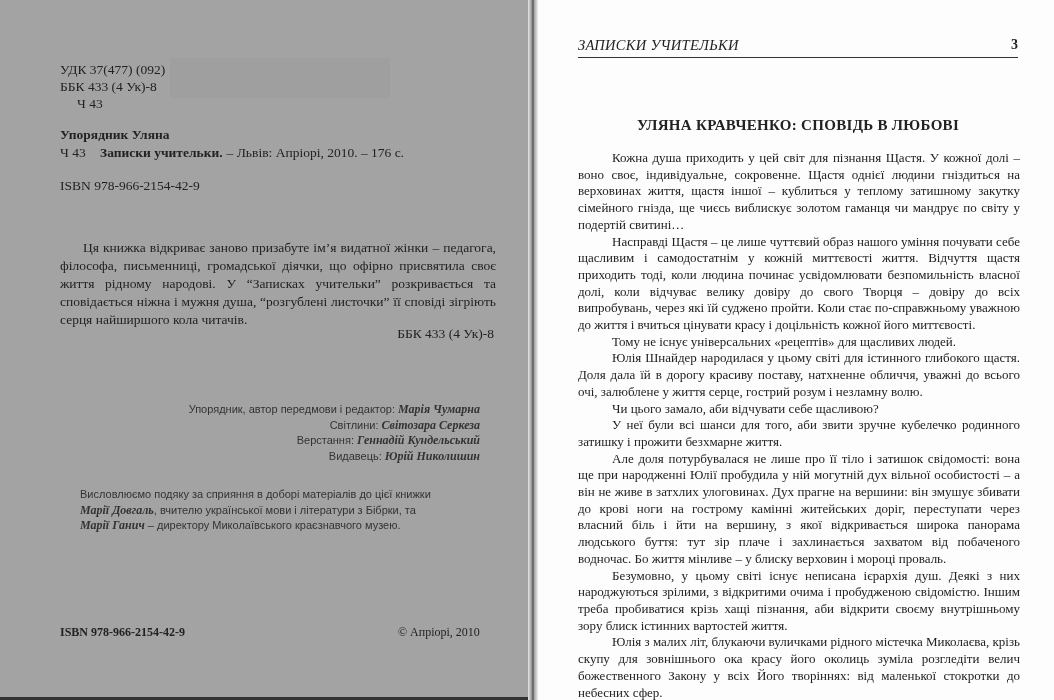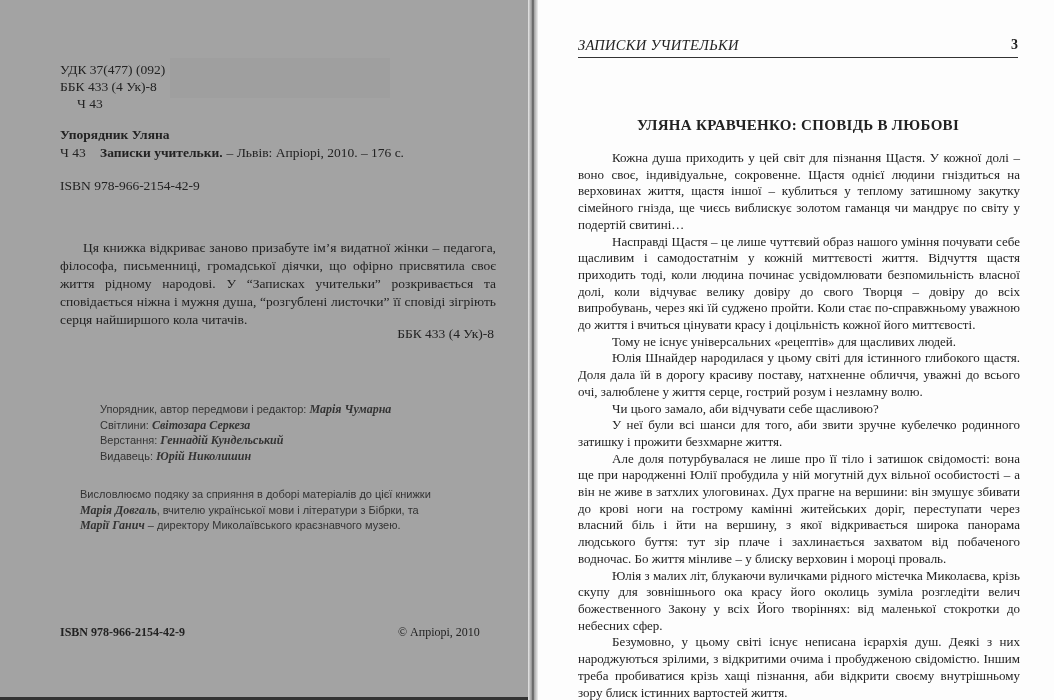--- a/index.html
+++ b/index.html
@@ -23,21 +23,21 @@
     .lib-codes .indent { padding-left: 17px; }
     .biblio { position: absolute; left: 60px; top: 126px; font-size: 13.5px; line-height: 18px; }
     .biblio .author { font-weight: bold; }
     .biblio .row { display: flex; }
     .biblio .code { width: 40px; }
     .biblio .title { font-weight: bold; margin-right: 4px; }
     .isbn-top { position: absolute; left: 60px; top: 178px; font-size: 13.5px; }
     .annotation { position: absolute; left: 60px; top: 239px; width: 436px; font-size: 13.5px;
       line-height: 18px; text-align: justify; text-indent: 23px; }
     .bbk-right { position: absolute; right: 34px; top: 326px; font-size: 13.5px; }
-    .credits { position: absolute; left: 100px; top: 402px; width: 380px; text-align: left;
+    .credits { position: absolute; left: 100px; top: 402px; width: 380px; text-align: right;
       font-family: "Liberation Sans", sans-serif; font-size: 11px; line-height: 15.5px; color: #333; }
     .credits b { font-family: "Liberation Serif", serif; font-style: italic; font-size: 12px; }
     .thanks { position: absolute; left: 80px; top: 487px; width: 420px; text-align: left;
       font-family: "Liberation Sans", sans-serif; font-size: 11px; line-height: 15.5px; color: #333; }
     .thanks b { font-family: "Liberation Serif", serif; font-style: italic; font-size: 12px; }
     .isbn-bottom { position: absolute; left: 60px; top: 625px; font-size: 12px; font-weight: bold; }
     .copyright { position: absolute; left: 398px; top: 625px; font-size: 12px; }
 
     
     .running-head { position: absolute; left: 578px; top: 35px; width: 440px; height: 22px;
@@ -79,21 +79,21 @@
 
   <div class="credits">
     <div><span>Упорядник, автор передмови і редактор:</span> <b>Марія Чумарна</b></div>
     <div><span>Світлини:</span> <b>Світозара Серкеза</b></div>
     <div><span>Верстання:</span> <b>Геннадій Кундельський</b></div>
     <div><span>Видавець:</span> <b>Юрій Николишин</b></div>
   </div>
 
   <div class="thanks">
     <div>Висловлюємо подяку за сприяння в доборі матеріалів до цієї книжки</div>
-    <div><b>Марія Довгаль</b><span>, вчителю української мови і літератури з Бібрки, та</span></div>
+    <div><b>Марії Довгаль</b><span>, вчителю української мови і літератури з Бібрки, та</span></div>
     <div><b>Марії Ганич</b><span> – директору Миколаївського краєзнавчого музею.</span></div>
   </div>
 
   <div class="isbn-bottom">ISBN 978-966-2154-42-9</div>
   <div class="copyright">© Апріорі, 2010</div>
 </div>
 
 <div class="spine"></div>
 
 <div class="page page-right"></div>
@@ -106,16 +106,16 @@
 <div class="chapter-title">УЛЯНА КРАВЧЕНКО: СПОВІДЬ В ЛЮБОВІ</div>
 
 <div class="body-text">
   <p>Кожна душа приходить у цей світ для пізнання Щастя. У кожної долі – воно своє, індивідуальне, сокровенне. Щастя однієї людини гніздиться на верховинах життя, щастя іншої – кублиться у теплому затишному закутку сімейного гнізда, ще чиєсь виблискує золотом гаманця чи мандрує по світу у подертій свитині…</p>
   <p>Насправді Щастя – це лише чуттєвий образ нашого уміння почувати себе щасливим і самодостатнім у кожній миттєвості життя. Відчуття щастя приходить тоді, коли людина починає усвідомлювати безпомильність власної долі, коли відчуває велику довіру до свого Творця – довіру до всіх випробувань, через які їй суджено пройти. Коли стає по-справжньому уважною до життя і вчиться цінувати красу і доцільність кожної його миттєвості.</p>
   <p>Тому не існує універсальних «рецептів» для щасливих людей.</p>
   <p>Юлія Шнайдер народилася у цьому світі для істинного глибокого щастя. Доля дала їй в дорогу красиву поставу, натхненне обличчя, уважні до всього очі, залюблене у життя серце, гострий розум і незламну волю.</p>
   <p>Чи цього замало, аби відчувати себе щасливою?</p>
   <p>У неї були всі шанси для того, аби звити зручне кубелечко родинного затишку і прожити безхмарне життя.</p>
   <p>Але доля потурбувалася не лише про її тіло і затишок свідомості: вона ще при народженні Юлії пробудила у ній могутній дух вільної особистості – а він не живе в затхлих улоговинах. Дух прагне на вершини: він змушує збивати до крові ноги на гострому камінні житейських доріг, переступати через власний біль і йти на вершину, з якої відкривається широка панорама людського буття: тут зір плаче і захлинається захватом від побаченого водночас. Бо життя мінливе – у блиску верховин і мороці проваль.</p>
+  <p>Безумовно, у цьому світі існує неписана ієрархія душ. Деякі з них народжуються зрілими, з відкритими очима і пробудженою свідомістю. Іншим треба пробиватися крізь хащі пізнання, аби відкрити своєму внутрішньому зору блиск істинних вартостей життя.</p>
   <p>Юлія з малих літ, блукаючи вуличками рідного містечка Миколаєва, крізь скупу для зовнішнього ока красу його околиць зуміла розгледіти велич божественного Закону у всіх Його творіннях: від маленької стокротки до небесних сфер.</p>
-  <p>Безумовно, у цьому світі існує неписана ієрархія душ. Деякі з них народжуються зрілими, з відкритими очима і пробудженою свідомістю. Іншим треба пробиватися крізь хащі пізнання, аби відкрити своєму внутрішньому зору блиск істинних вартостей життя.</p>
 
 </div>
 
 </body></html>

